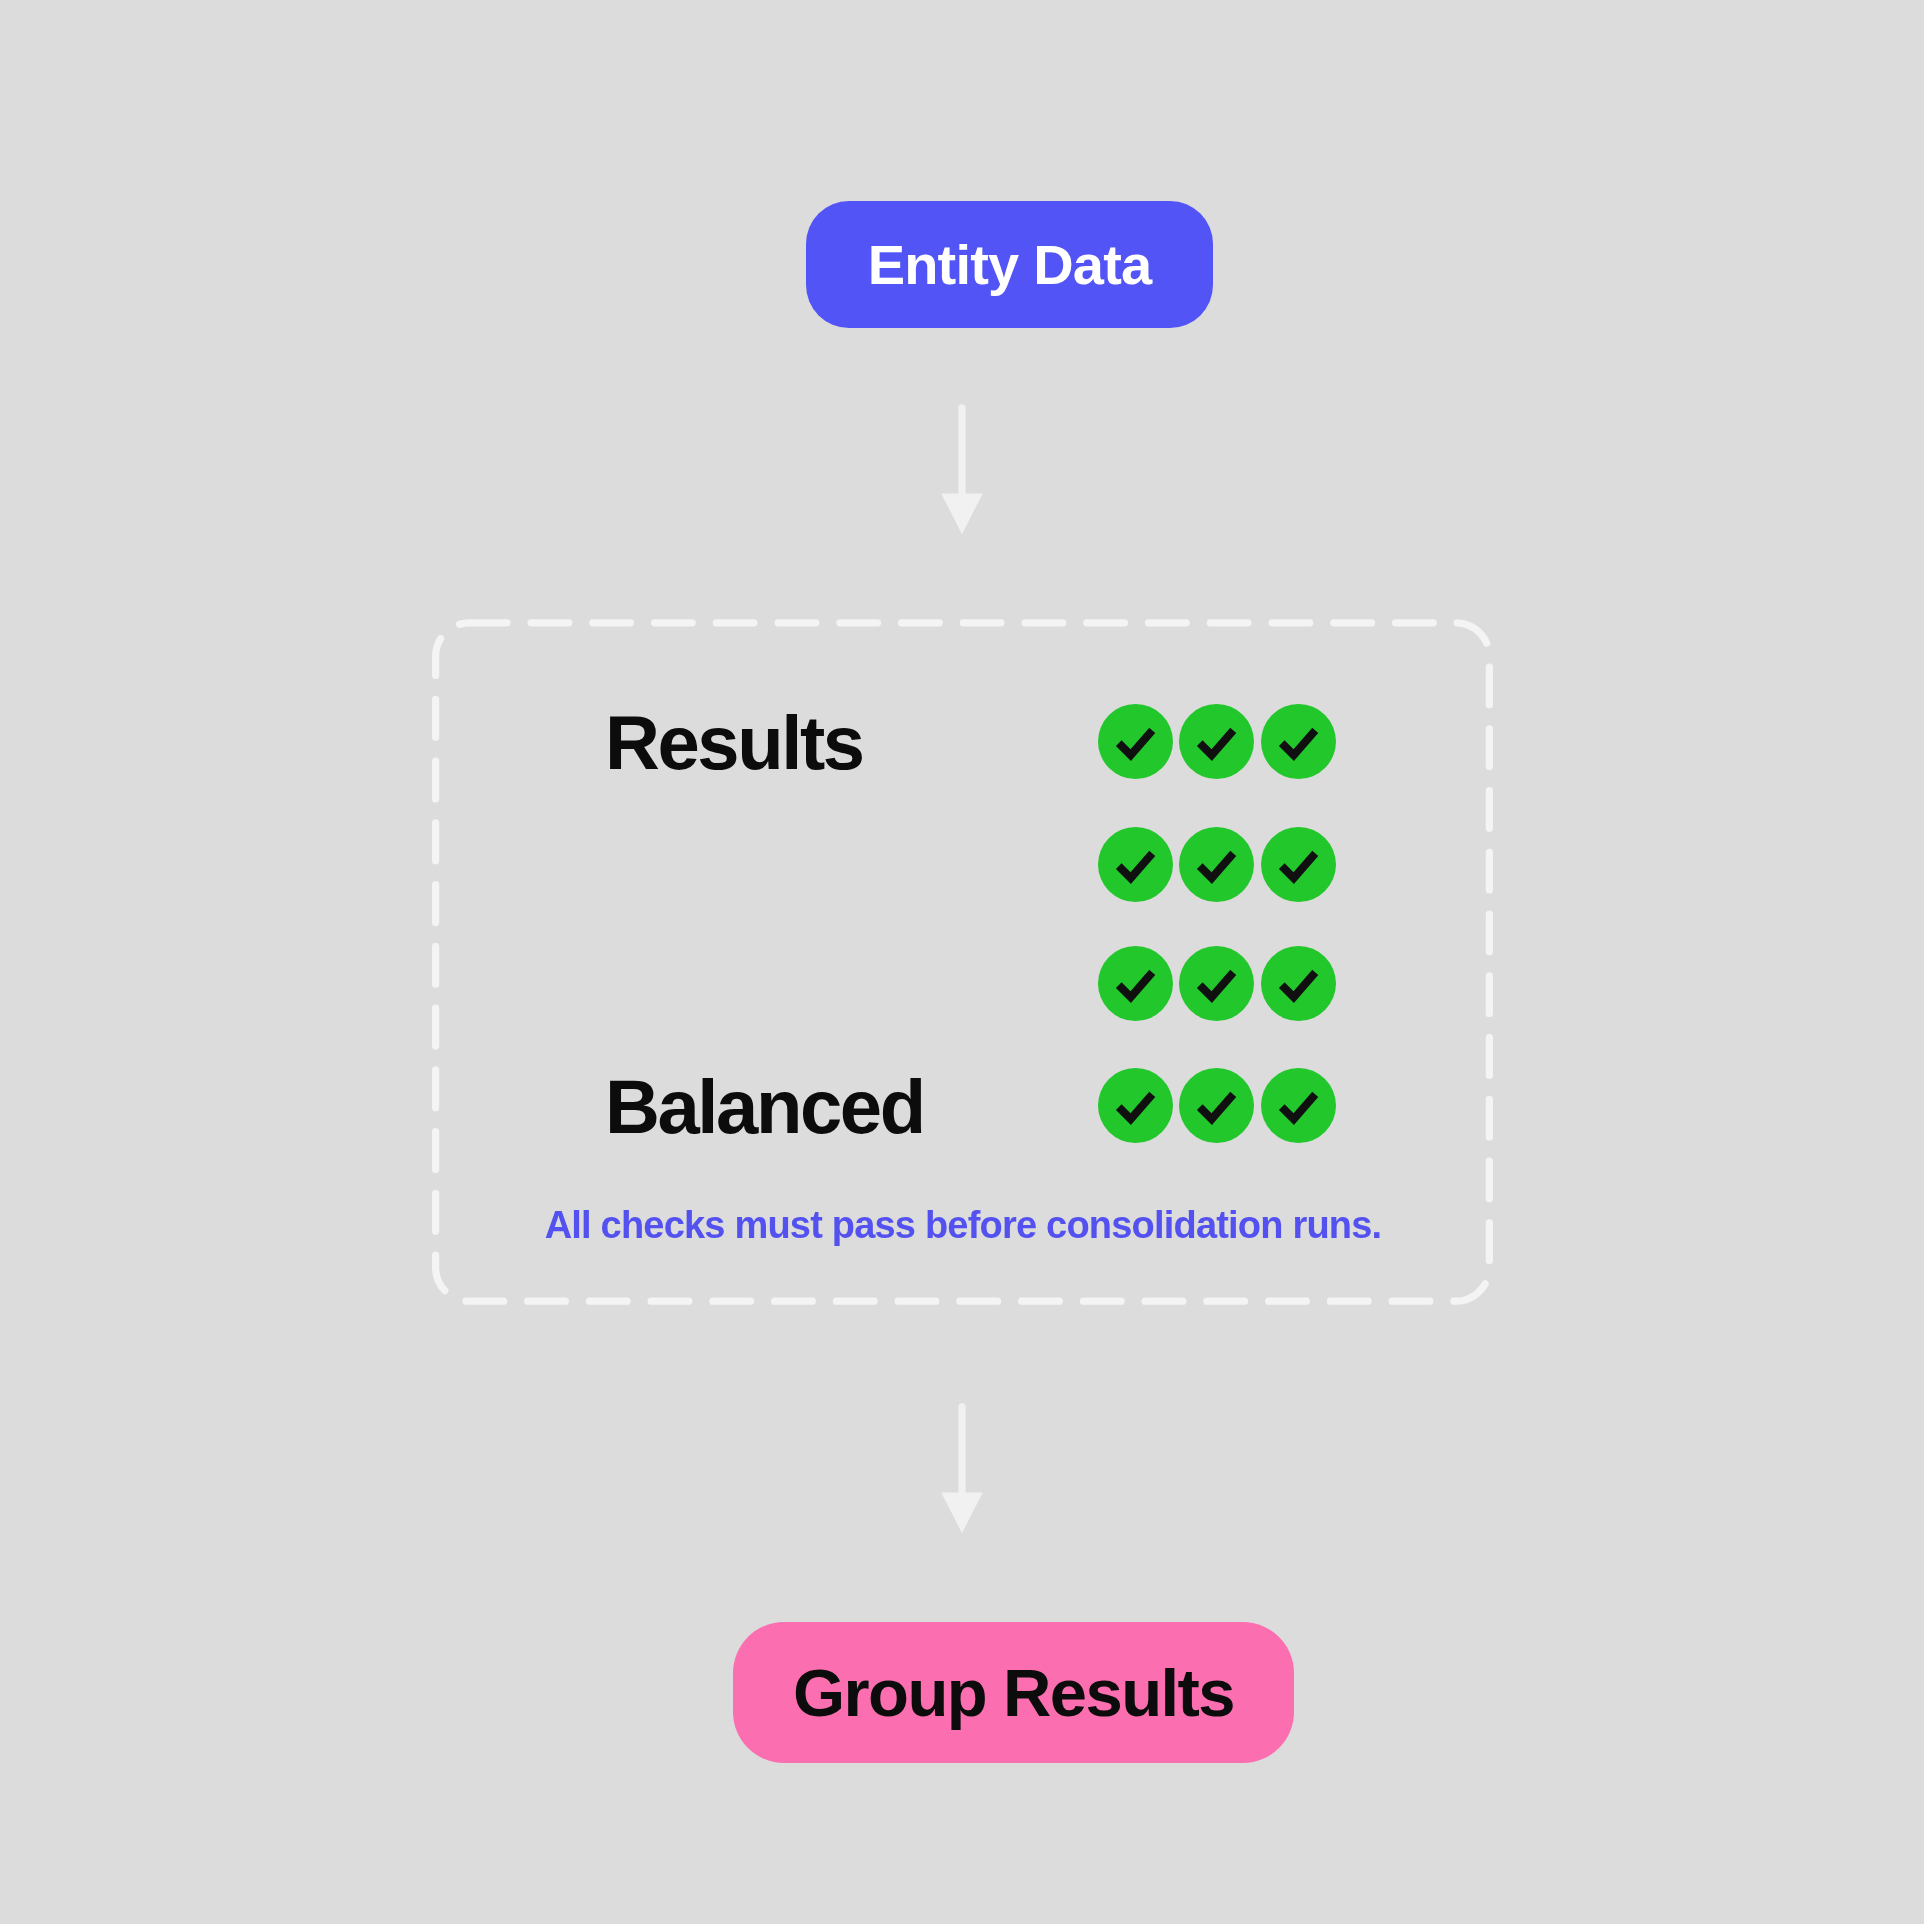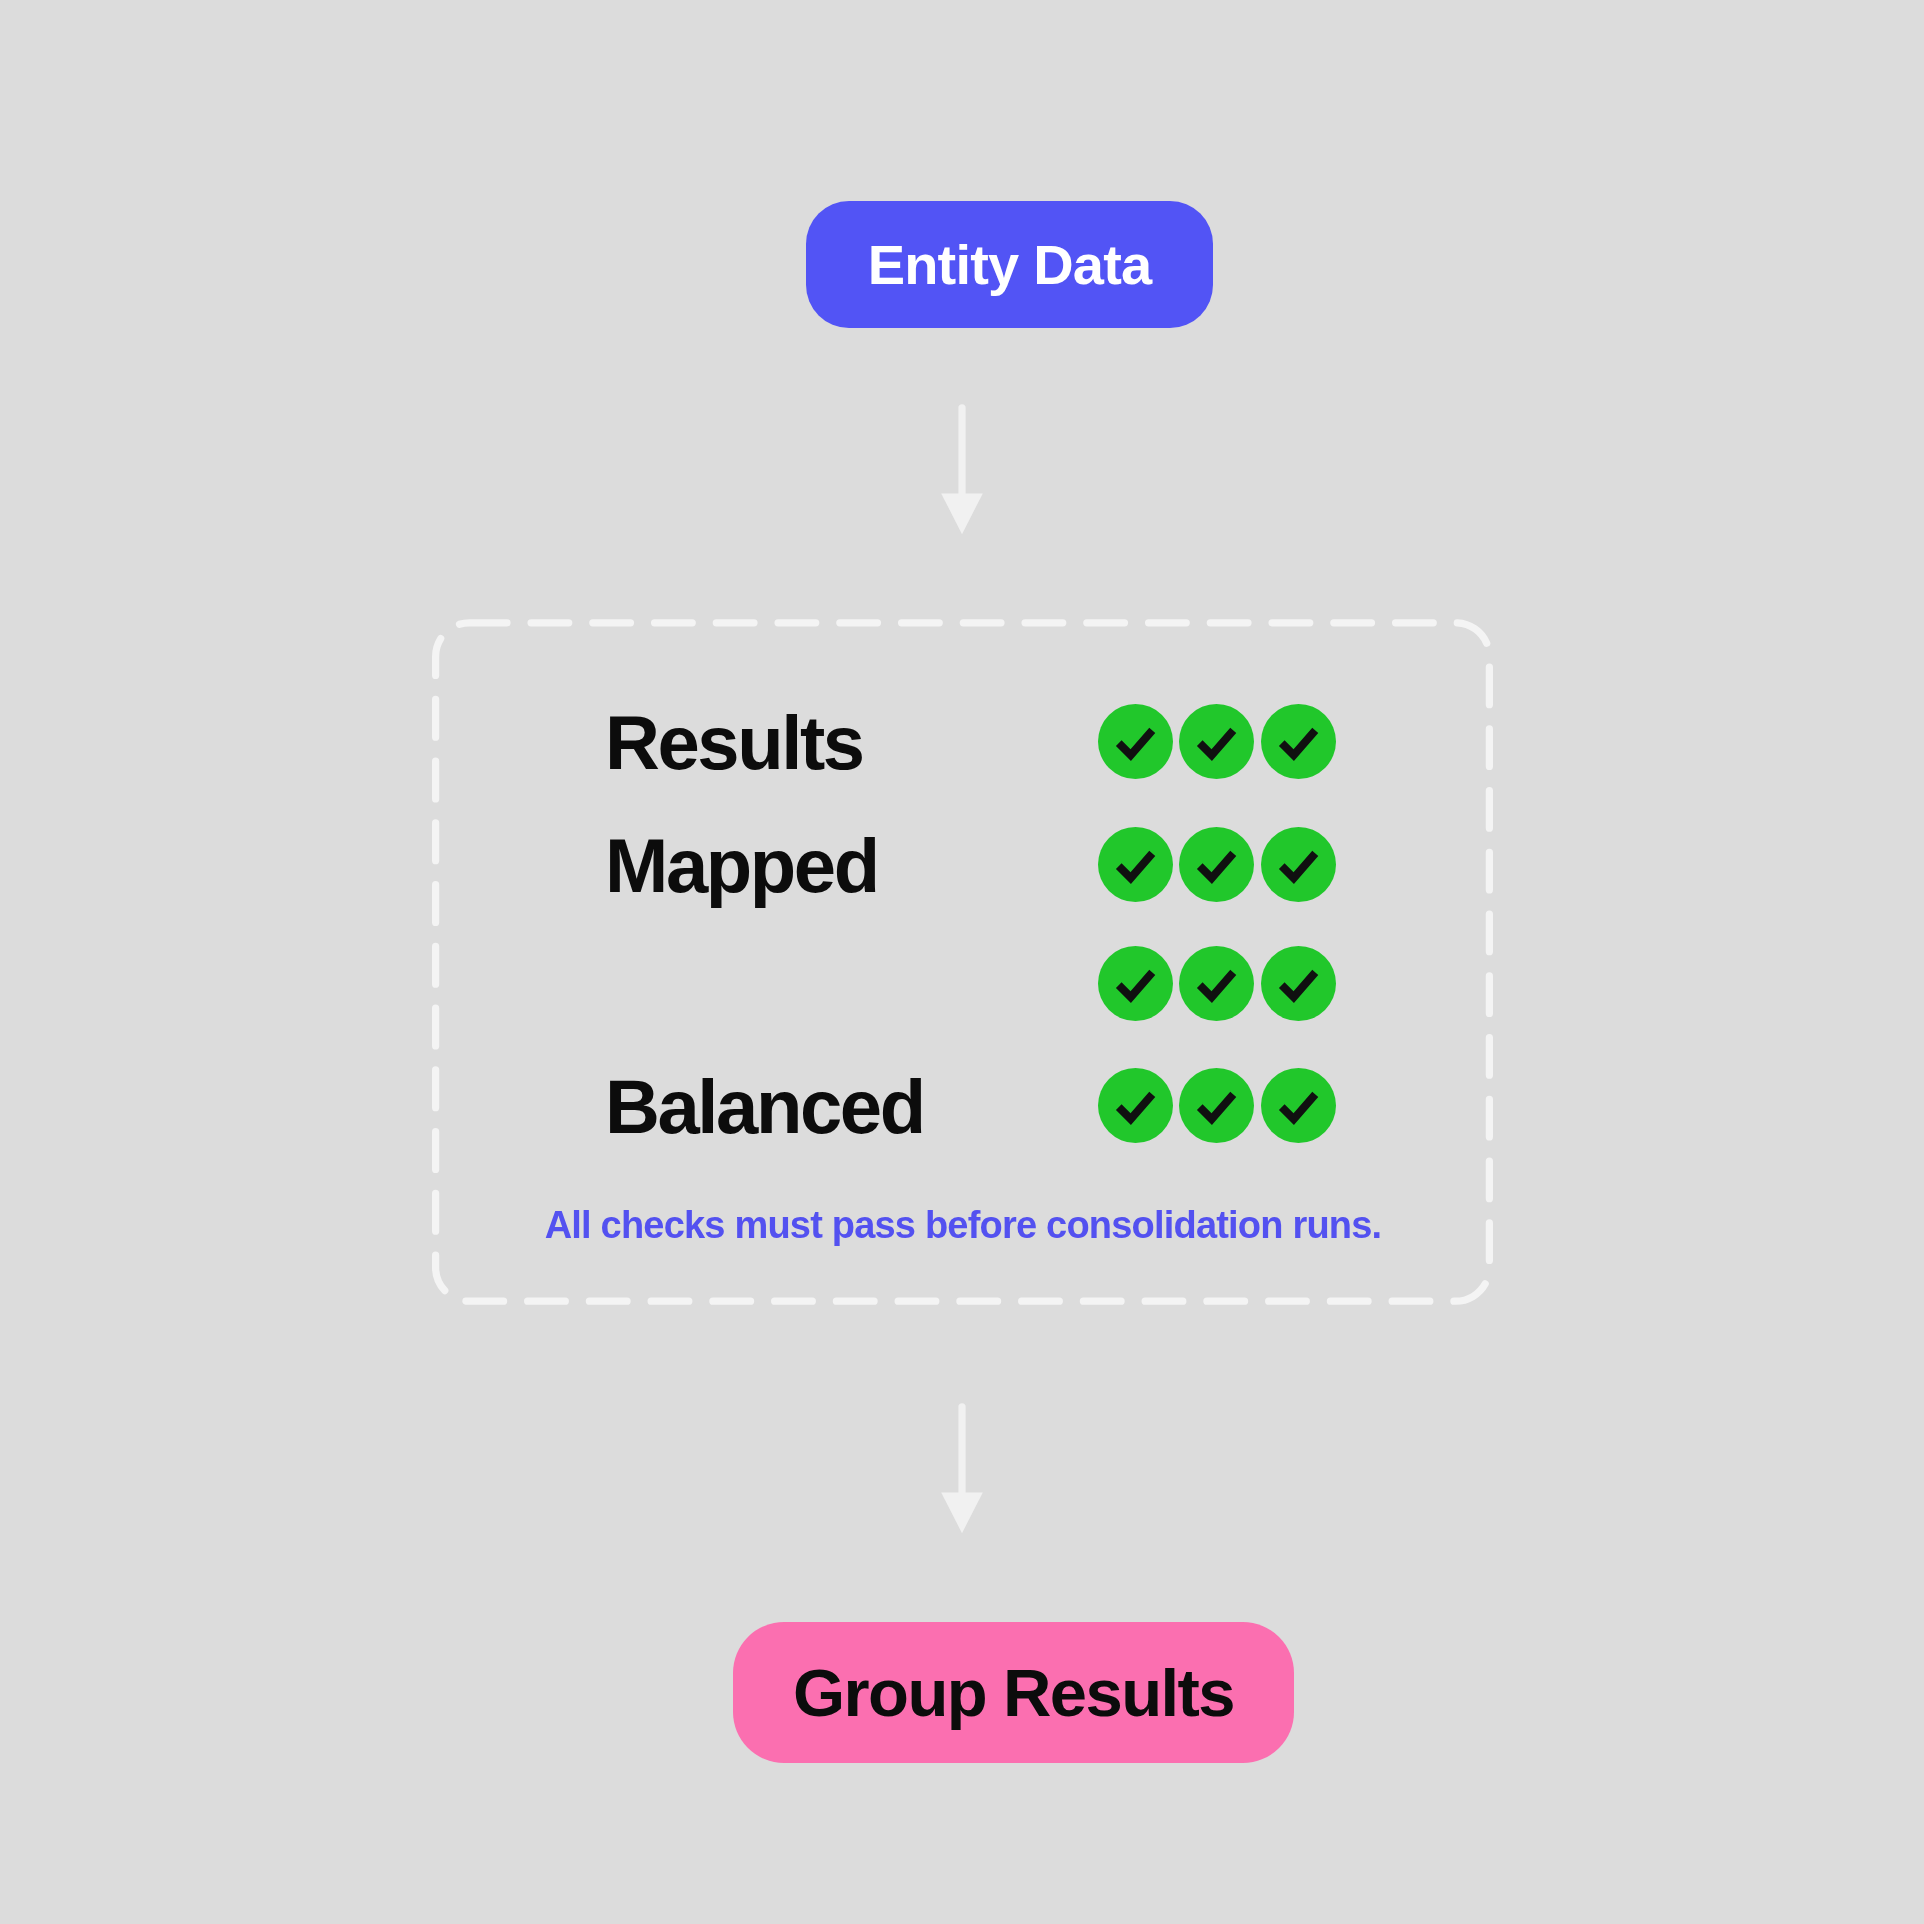--- a/index.html
+++ b/index.html
@@ -91,21 +91,20 @@
             <path d="M26 49 L41 64 L68 33" fill="none" stroke="var(--mark)" stroke-width="10"></path>
           </svg>
         <svg width="75" height="75" viewBox="0 0 94 94">
             <circle cx="47" cy="47" r="47" fill="var(--check)"></circle>
             <path d="M26 49 L41 64 L68 33" fill="none" stroke="var(--mark)" stroke-width="10"></path>
           </svg>
       </div>
     </div>
 
     <div class="check-row row-2">
-      <div class="row-label">Mapped</div>
       <div class="check-group">
         <svg width="75" height="75" viewBox="0 0 94 94">
             <circle cx="47" cy="47" r="47" fill="var(--check)"></circle>
             <path d="M26 49 L41 64 L68 33" fill="none" stroke="var(--mark)" stroke-width="10"></path>
           </svg>
         <svg width="75" height="75" viewBox="0 0 94 94">
             <circle cx="47" cy="47" r="47" fill="var(--check)"></circle>
             <path d="M26 49 L41 64 L68 33" fill="none" stroke="var(--mark)" stroke-width="10"></path>
           </svg>
         <svg width="75" height="75" viewBox="0 0 94 94">

